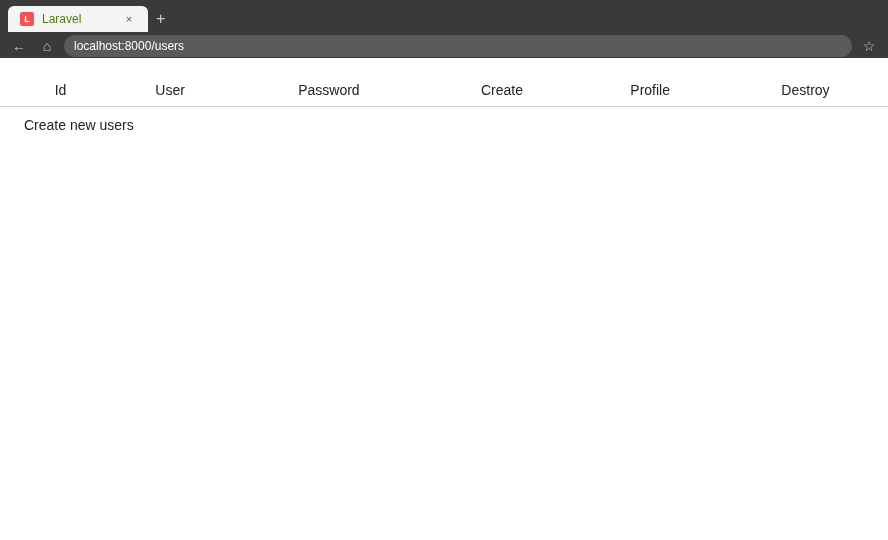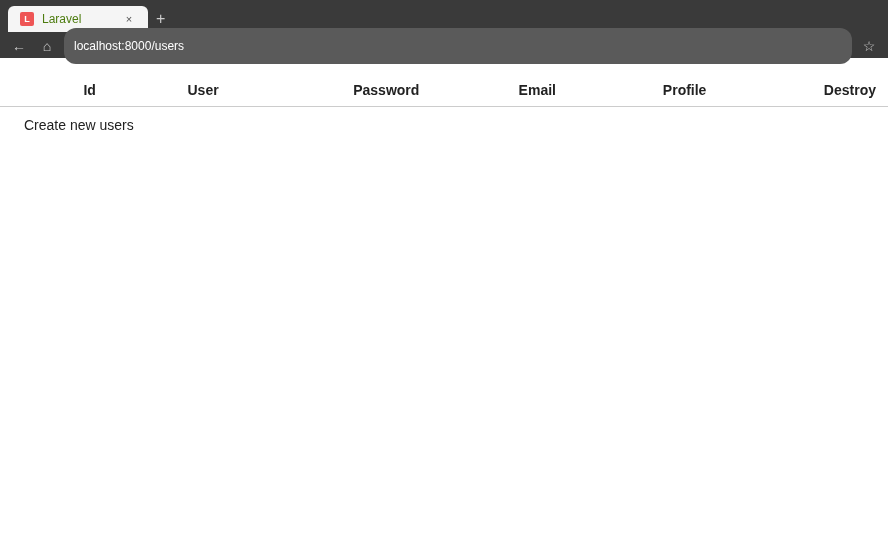--- a/index.html
+++ b/index.html
@@ -97,21 +97,21 @@
     }
 
     .address-field {
       flex: 1;
       background: #5a5a5a;
       border: none;
       border-radius: 12px;
       padding: 3px 10px;
       color: #fff;
       font-size: 12px;
-      height: 36px;
+      height: 22px;
       display: flex;
       align-items: center;
     }
 
     .address-text {
       color: #fff;
       font-size: 12px;
     }
 
     .star-btn {
@@ -137,23 +137,23 @@
     .users-table {
       width: 100%;
       border-collapse: collapse;
     }
 
     .users-table thead tr {
       border-bottom: 1px solid #ccc;
     }
 
     .users-table th {
-      text-align: right;
+      text-align: center;
       padding: 8px 12px;
-      font-weight: bold;
+      font-weight: normal;
       font-size: 14px;
       color: #222;
     }
 
     .users-table th:first-child {
       padding-left: 24px;
     }
 
     .create-link {
       display: inline-block;
@@ -201,21 +201,21 @@
   </div>
 </div>
 
 <div class="page-content">
   <table class="users-table">
     <thead>
       <tr>
         <th>Id</th>
         <th>User</th>
         <th>Password</th>
-        <th>Email</th>
+        <th>Create</th>
         <th>Profile</th>
         <th>Destroy</th>
       </tr>
     </thead>
     <tbody>
     </tbody>
   </table>
 
   <a class="create-link" href="#">Create new users</a>
 </div>

